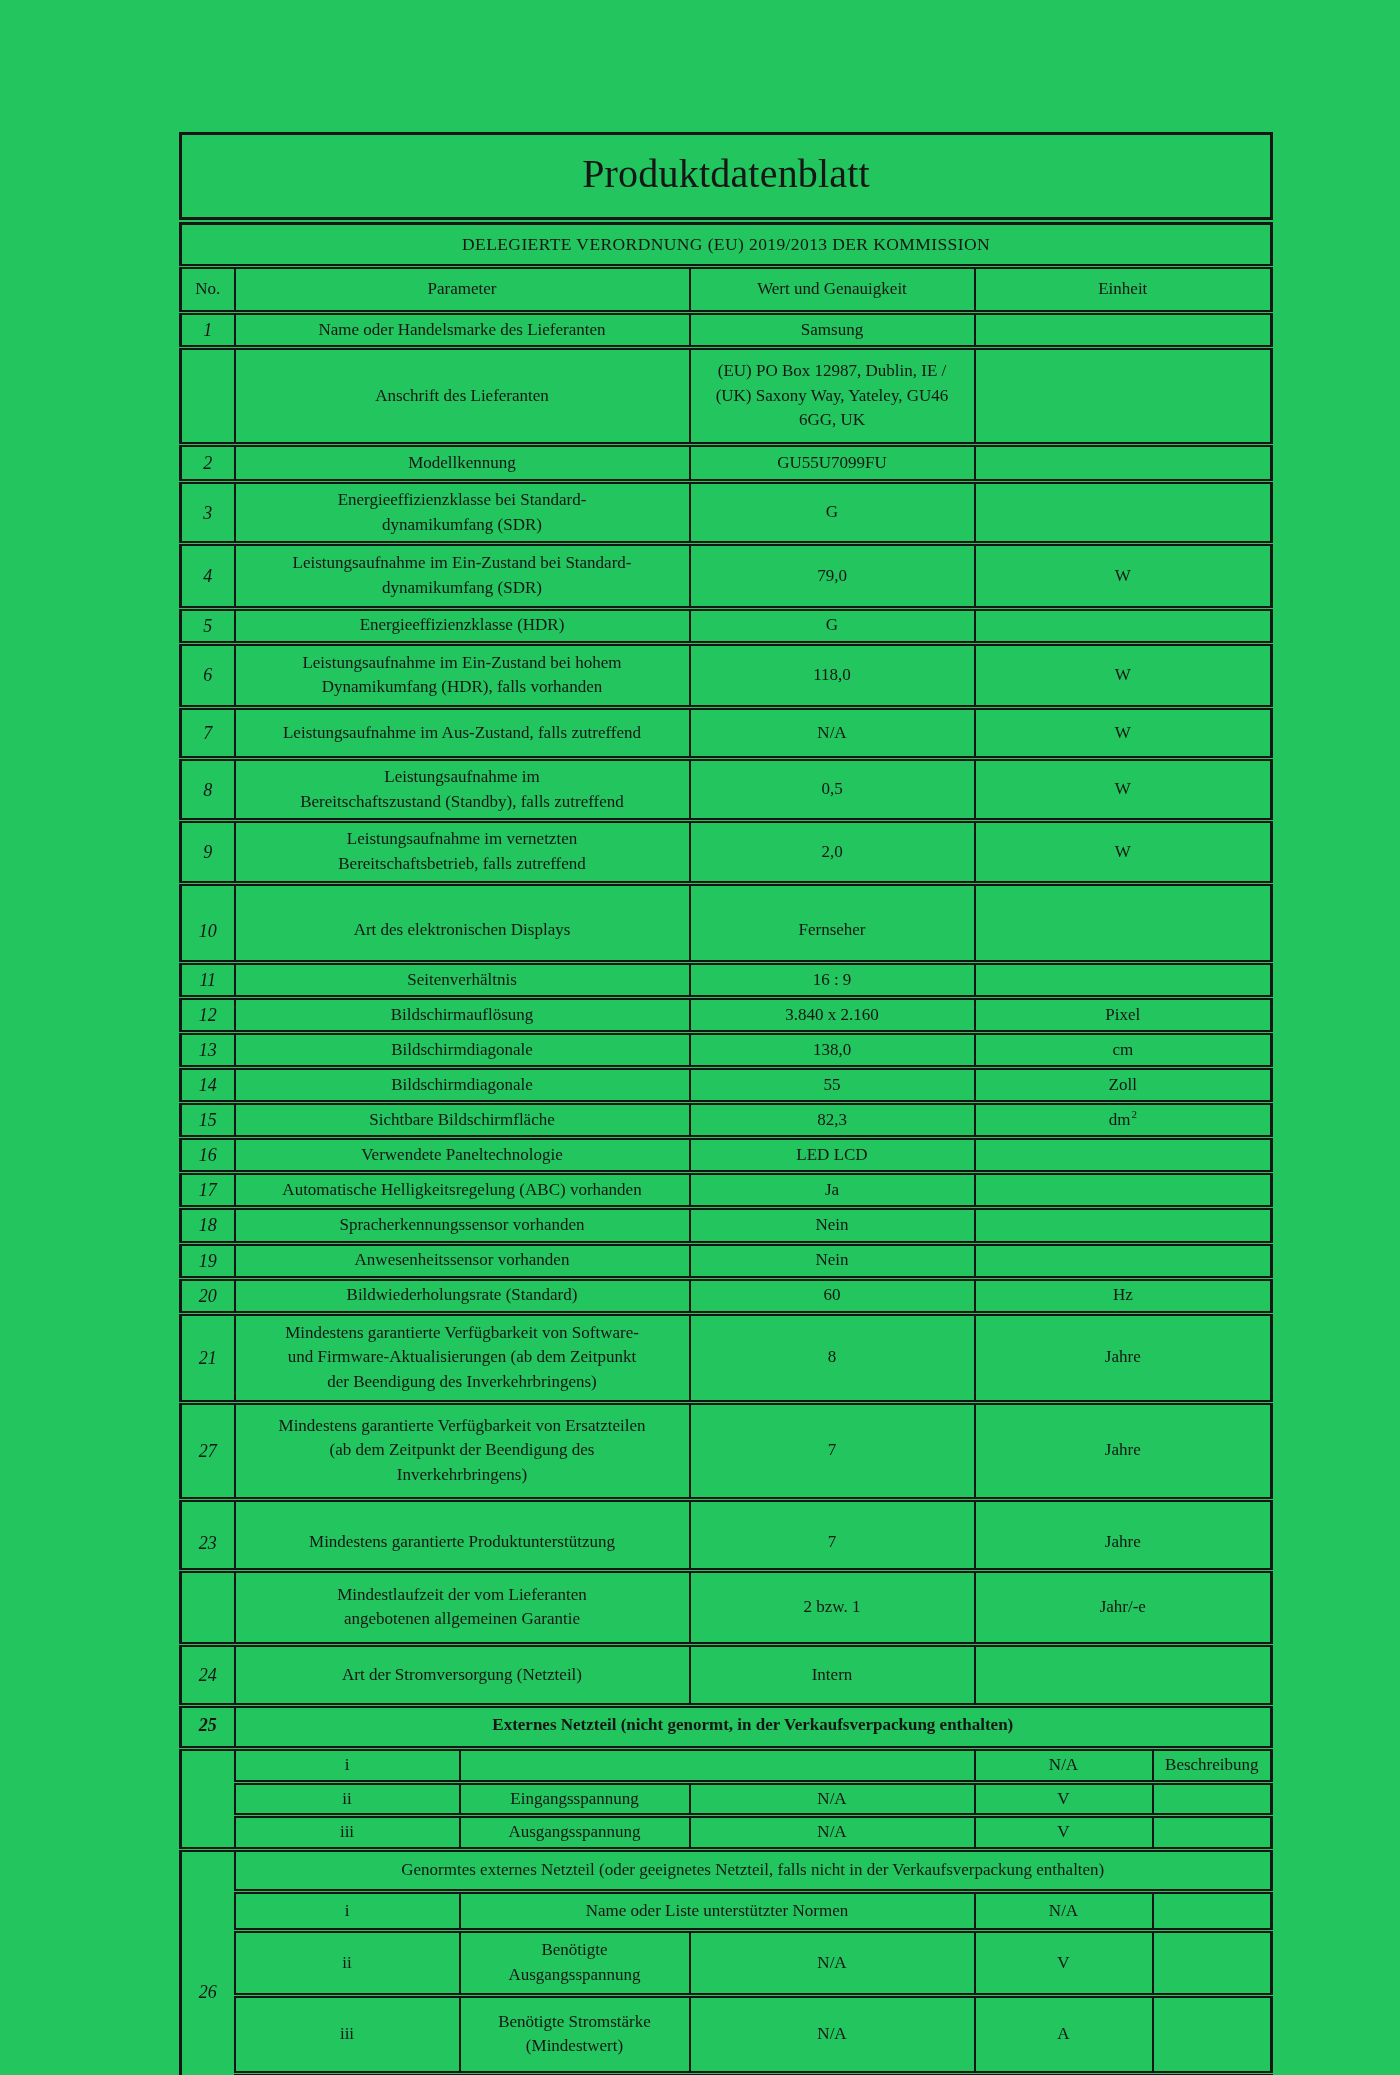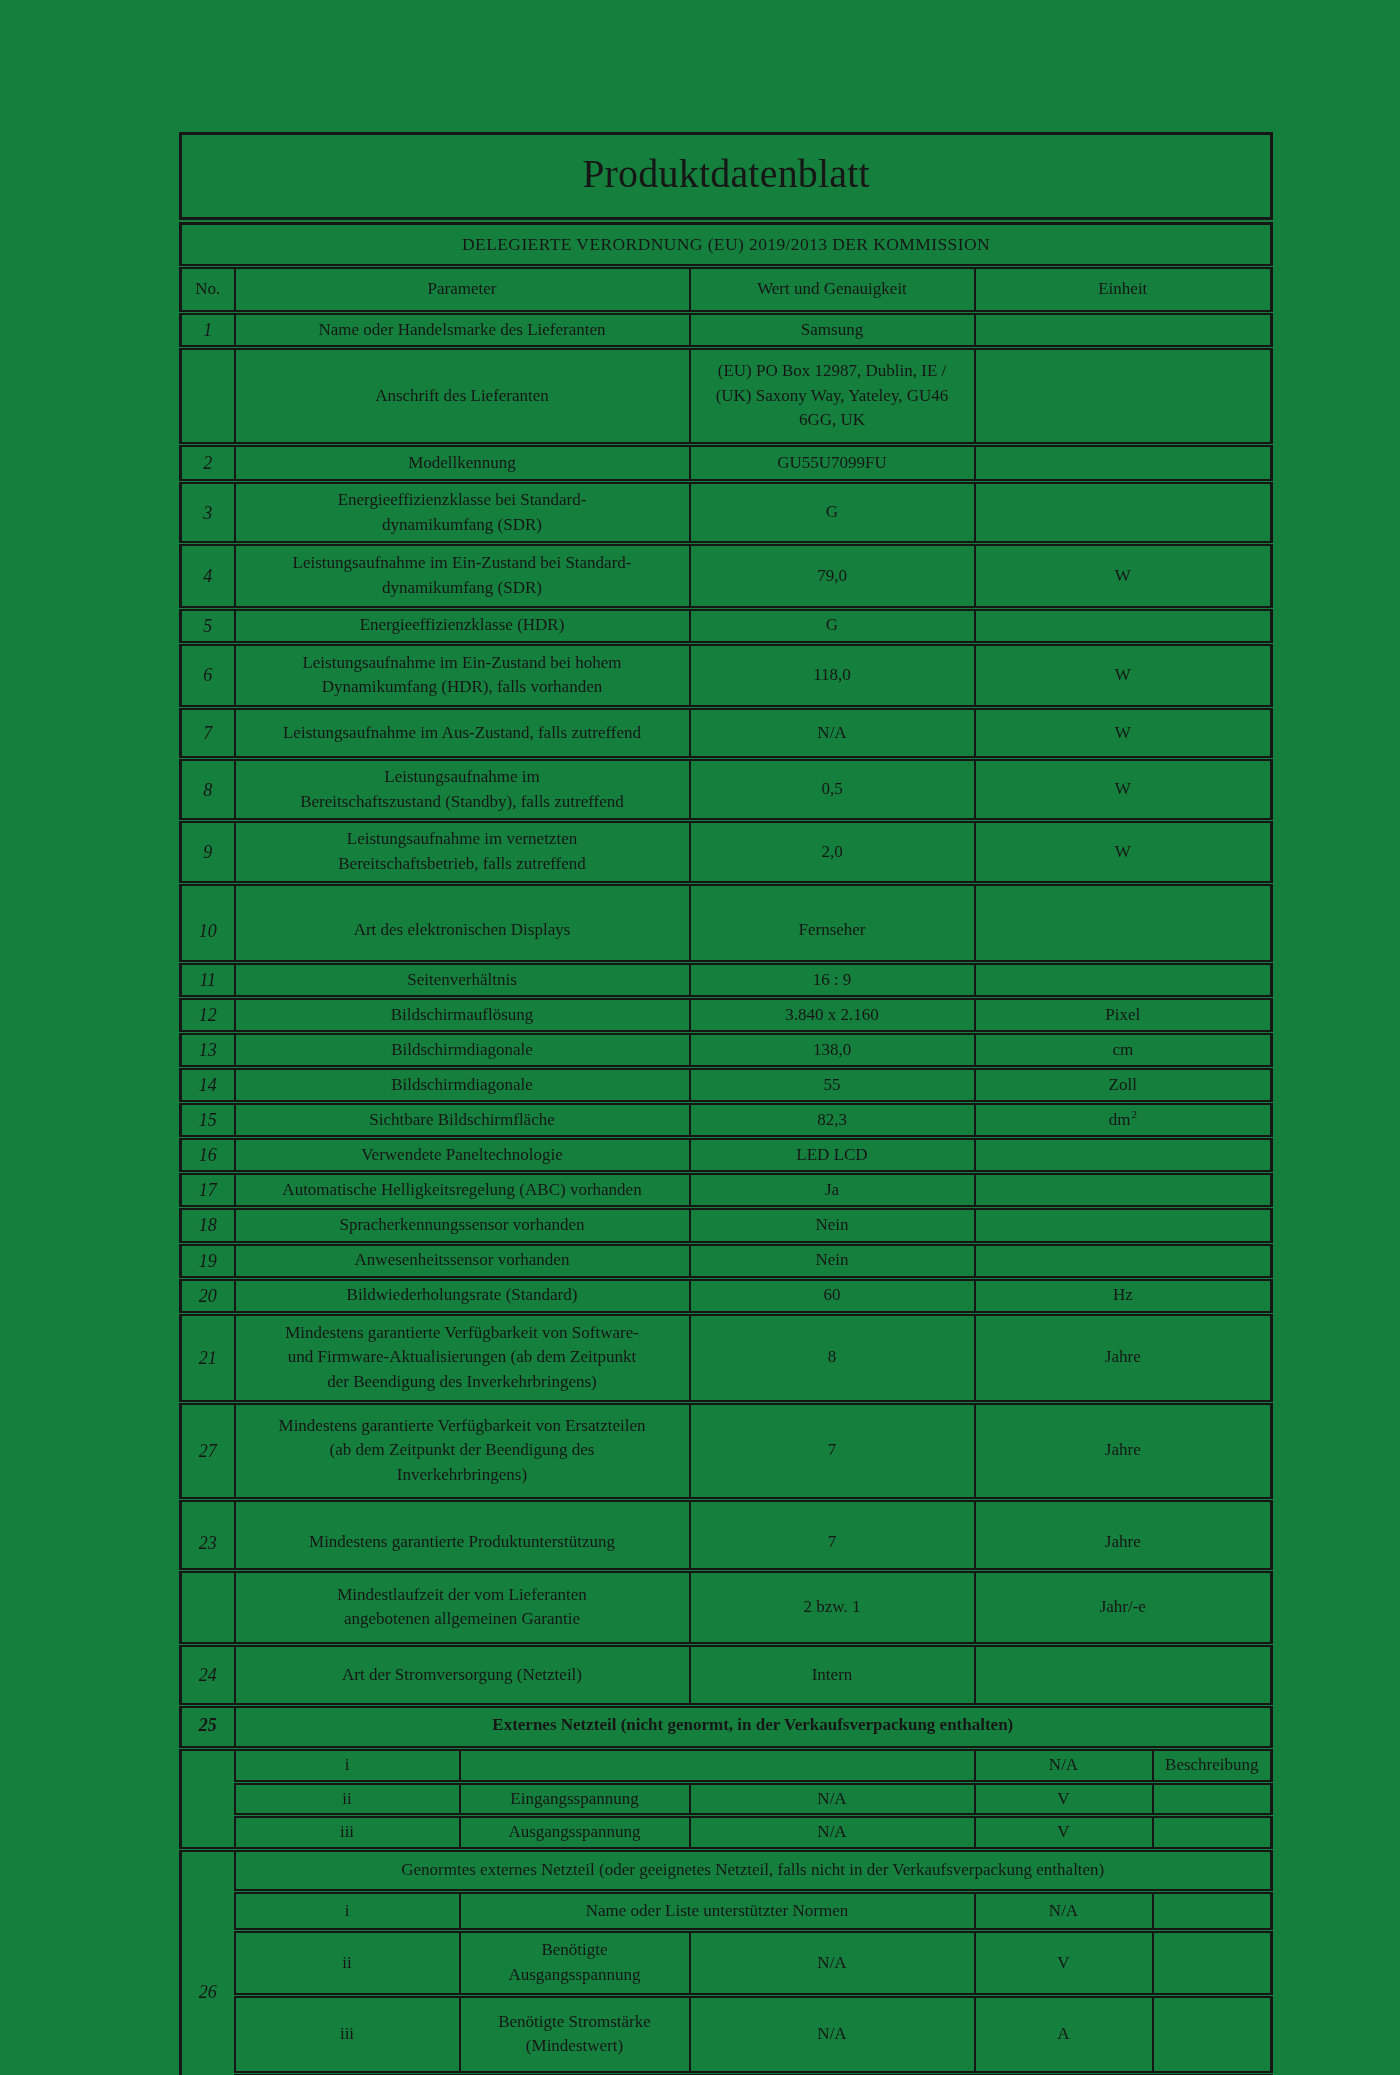--- a/index.html
+++ b/index.html
@@ -4,21 +4,21 @@
 <style>
   html, body {
     margin: 0;
     padding: 0;
     background: #ffffff;
   }
   .page {
     position: relative;
     width: 1400px;
     height: 2075px;
-    background: #15803d;
+    background: #22c55e;
     overflow: hidden;
     font-family: "Liberation Serif", "DejaVu Serif", serif;
     color: #161616;
   }
   table.dtable {
     position: absolute;
     left: 179px;
     top: 132px;
     width: 1091px;
     table-layout: fixed;

